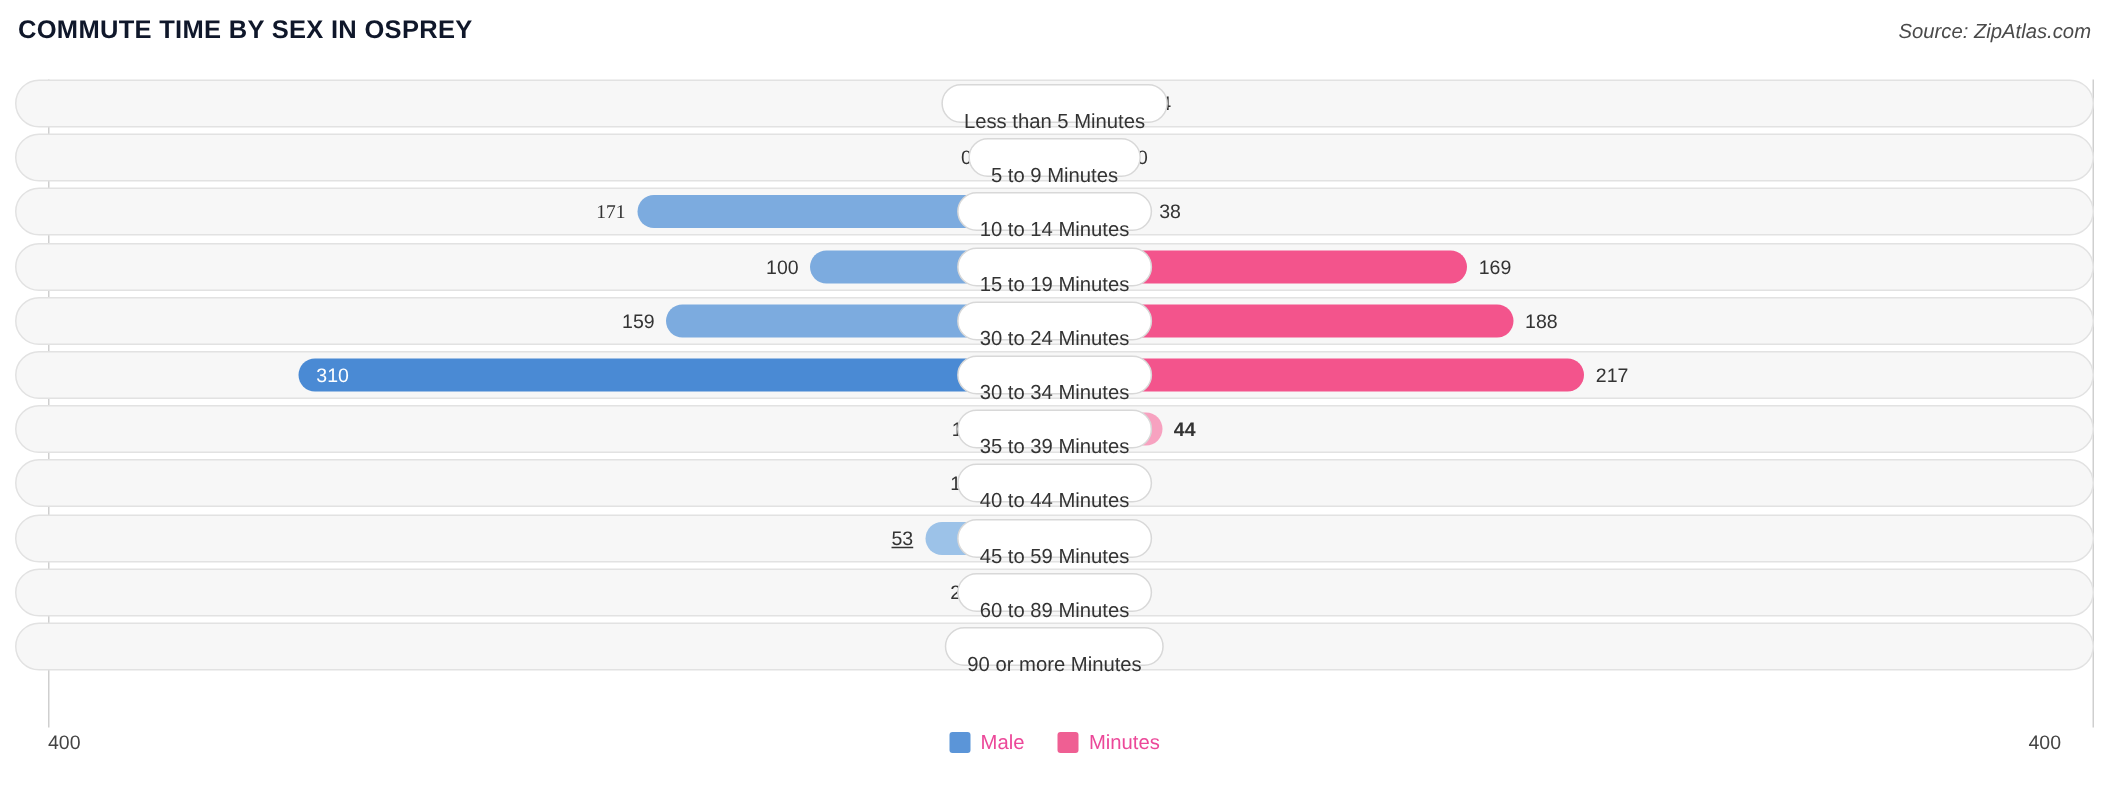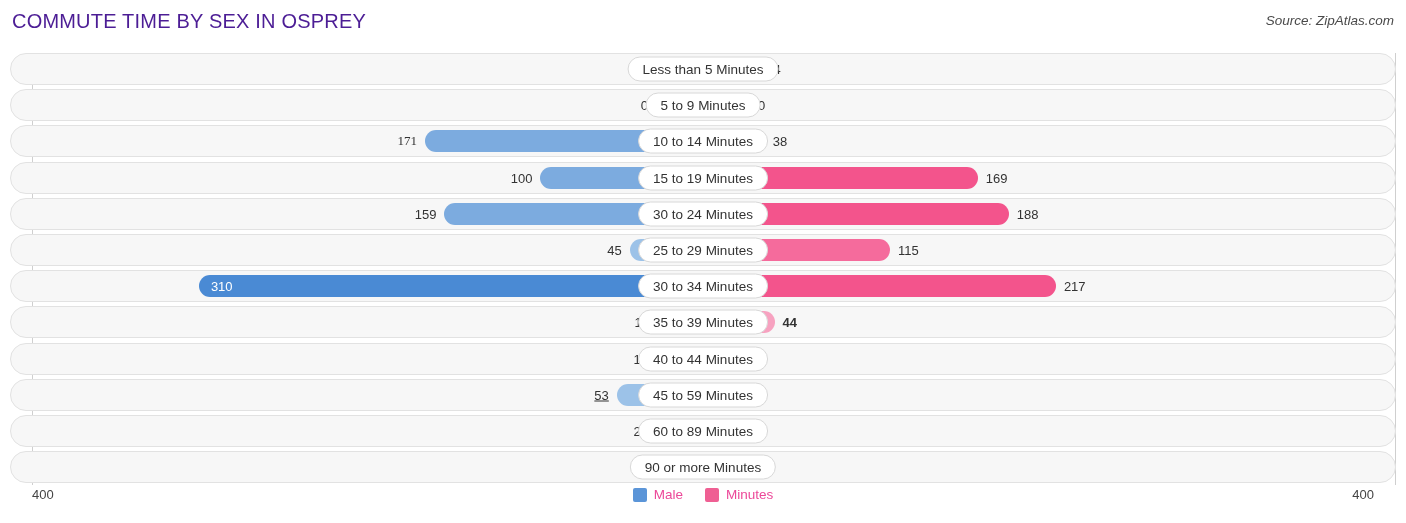--- a/index.html
+++ b/index.html
@@ -11,24 +11,24 @@
   }
   #page {
     position: relative;
     width: 1406px;
     height: 523px;
     overflow: hidden;
   }
   #title {
     position: absolute;
     left: 12px; top: 10px;
-    font-size: 20px;
-    color: #4c1d95;
+    font-size: 17px;
+    color: #0f172a;
     letter-spacing: 0.2px;
-    font-weight: 400;
+    font-weight: 700;
   }
   #source {
     position: absolute;
     right: 12px; top: 13px;
     font-size: 13.5px;
     color: #4a4a4a;
     font-style: italic;
   }
   #chart {
     position: absolute;
@@ -69,21 +69,21 @@
   .label {
     position: absolute;
     left: 50%;
     top: 50%;
     transform: translate(-50%, -50%);
     background: #ffffff;
     border: 1px solid #d8d8d8;
     border-radius: 13px;
     height: 25px;
     line-height: 23px;
-    padding: 0 14px;
+    padding: 12px 14px;
     font-size: 13.5px;
     color: #333;
     white-space: nowrap;
     z-index: 5;
   }
   #axis {
     position: absolute;
     left: 10px;
     right: 10px;
     top: 487px;
@@ -168,29 +168,20 @@
           <div class="label">15 to 19 Minutes</div>
         </div>
       </div>
       <div class="row">
         <div class="row-inner">
           <div class="bar male" style="width: 18.6825%; background: rgb(124, 171, 223);"></div>
           <div class="bar female" style="width: 22.09%; background: rgb(243, 84, 140);"></div>
           <span class="val" style="right: calc(68.6825% + 8px);">159</span>
           <span class="val" style="left: calc(72.09% + 8px);">188</span>
           <div class="label">30 to 24 Minutes</div>
-        </div>
-      </div>
-      <div class="row">
-        <div class="row-inner">
-          <div class="bar male" style="width: 5.2875%; background: rgb(156, 194, 232);"></div>
-          <div class="bar female" style="width: 13.5125%; background: rgb(245, 107, 156);"></div>
-          <span class="val" style="right: calc(55.2875% + 8px);">45</span>
-          <span class="val" style="left: calc(63.5125% + 8px);">115</span>
-          <div class="label">25 to 29 Minutes</div>
         </div>
       </div>
       <div class="row">
         <div class="row-inner">
           <div class="bar male" style="width: 36.425%; background: rgb(74, 138, 212);"></div>
           <div class="bar female" style="width: 25.4975%; background: rgb(243, 84, 140);"></div>
           <span class="val inside" style="left: calc(13.575% + 12px);">310</span>
           <span class="val" style="left: calc(75.4975% + 8px);">217</span>
           <div class="label">30 to 34 Minutes</div>
         </div>

